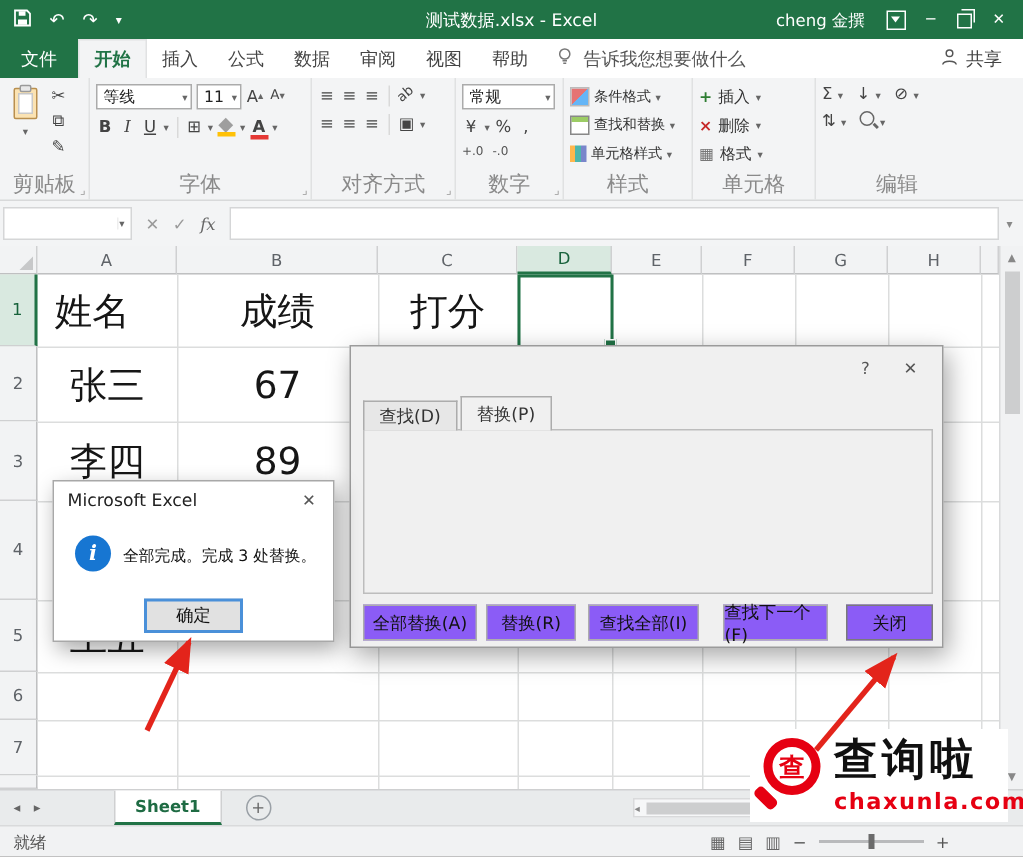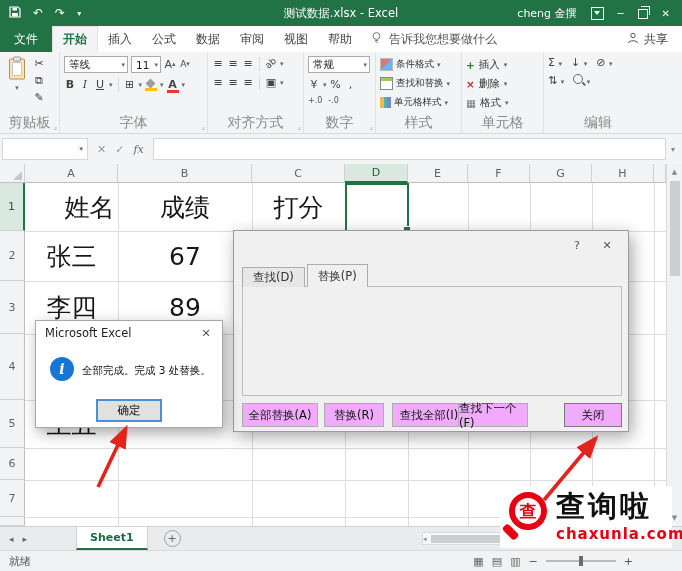--- a/index.html
+++ b/index.html
@@ -108,21 +108,21 @@
   .dlg{position:absolute;left:233px;top:230px;width:396px;height:202px;background:#f0f0f0;border:1px solid #9b9b9b;box-shadow:3px 5px 16px rgba(0,0,0,.35);box-sizing:border-box;z-index:20;}
   .dlg-title{height:28px;display:flex;align-items:center;padding-left:10px;font-size:12px;color:#111;}
   .dwin{position:absolute;top:4px;width:26px;height:20px;display:flex;align-items:center;justify-content:center;color:#555;font-size:11px;}
   .tabs{position:absolute;left:8px;top:33px;display:flex;align-items:flex-end;z-index:3;}
   .dtab{height:20px;padding:0 10px;display:flex;align-items:center;font-size:11.5px;border:1px solid #acacac;border-bottom:none;background:#e7e7e7;color:#333;margin-right:2px;box-sizing:border-box;}
   .dtab.on{height:23px;background:#f0f0f0;}
   .dpanel{position:absolute;left:8px;top:55px;width:380px;height:110px;border:1px solid #bdbdbd;background:#f0f0f0;box-sizing:border-box;z-index:1;}
   .dlab{position:absolute;font-size:11.5px;color:#111;}
   .dcombo{position:absolute;background:#fff;border:1px solid #ababab;height:21px;box-sizing:border-box;display:flex;align-items:center;font-size:11.5px;padding-left:5px;}
   .dcombo .dd{margin-left:auto;width:16px;height:100%;border-left:1px solid #e3e3e3;display:flex;align-items:center;justify-content:center;font-size:8px;color:#555;background:#f6f6f6;}
-  .dbtn{position:absolute;height:24px;background:#f0abfc;border:1px solid #adadad;font-size:11.5px;display:flex;align-items:center;justify-content:center;box-sizing:border-box;color:#111;}
+  .dbtn{position:absolute;height:24px;background:#8b5cf6;border:1px solid #adadad;font-size:11.5px;display:flex;align-items:center;justify-content:center;box-sizing:border-box;color:#111;}
 
   
   .msgbox{position:absolute;left:35px;top:320px;width:188px;height:108px;background:#fff;border:1px solid #a8a8a8;box-shadow:3px 5px 14px rgba(0,0,0,.35);box-sizing:border-box;z-index:25;}
   .mb-title{height:24px;display:flex;align-items:center;padding-left:9px;font-size:11.5px;color:#222;}
   .mb-x{position:absolute;top:3px;right:5px;color:#555;font-size:11px;width:22px;height:18px;display:flex;align-items:center;justify-content:center;}
   .mb-ico{position:absolute;left:14px;top:36px;width:24px;height:24px;border-radius:50%;background:#1776d2;color:#fff;display:flex;align-items:center;justify-content:center;font-size:14px;font-family:"DejaVu Serif","Liberation Serif",serif;font-style:italic;font-weight:bold;}
   .mb-text{position:absolute;left:46px;top:43px;font-size:10.5px;color:#111;white-space:nowrap;}
   .mb-ok{position:absolute;left:60px;top:78px;width:66px;height:23px;background:#e1e1e1;border:2px solid #4a90d9;font-size:11.5px;display:flex;align-items:center;justify-content:center;color:#111;box-sizing:border-box;}
 
   
@@ -395,21 +395,21 @@
     <div class="vl" style="left:592px"></div>
     <div class="vl" style="left:654px"></div>
     <div class="hline" style="top:67px"></div>
     <div class="hline" style="top:117px"></div>
     <div class="hline" style="top:170px"></div>
     <div class="hline" style="top:236px"></div>
     <div class="hline" style="top:284px"></div>
     <div class="hline" style="top:316px"></div>
     <div class="hline" style="top:353px"></div>
 
-    <div class="cell" style="left:43px;top:19px;width:93px;height:48px">姓名</div>
+    <div class="cell" style="left:15px;top:19px;width:93px;height:48px">姓名</div>
     <div class="cell" style="left:252px;top:19px;width:93px;height:48px">打分</div>
     <div class="cell" style="left:118px;top:19px;width:134px;height:48px">成绩</div>
     <div class="cell" style="left:25px;top:67px;width:93px;height:50px">张三</div>
     <div class="cell" style="left:118px;top:67px;width:134px;height:50px">67</div>
     <div class="cell" style="left:25px;top:117px;width:93px;height:53px">李四</div>
     <div class="cell" style="left:118px;top:117px;width:134px;height:53px">89</div>
     <div class="cell" style="left:25px;top:236px;width:93px;height:48px">王五</div>
 
     <div class="sel" style="left:345px;top:19px;width:64px;height:49px">
       <span class="fh"></span>
@@ -467,21 +467,21 @@
     </div>
     <span class="dlab" style="left:14px;top:105px">替换为(E):</span>
     <div class="dcombo" style="left:86px;top:100px;width:296px">
       <span>A</span>
       <span class="dd">▾</span>
     </div>
     <div class="dbtn" style="left:296px;top:132px;width:86px">选项(T) &gt;&gt;</div>
     <div class="dbtn" style="left:8px;top:172px;width:76px">全部替换(A)</div>
     <div class="dbtn" style="left:90px;top:172px;width:60px">替换(R)</div>
     <div class="dbtn" style="left:158px;top:172px;width:74px">查找全部(I)</div>
-    <div class="dbtn" style="left:224px;top:172px;width:70px">查找下一个(F)</div>
+    <div class="dbtn" style="left:248px;top:172px;width:70px">查找下一个(F)</div>
     <div class="dbtn" style="left:330px;top:172px;width:58px;border-color:#7a7a7a">关闭</div>
   </div>
 
   <div class="msgbox">
     <div class="mb-title">Microsoft Excel</div>
     <span class="mb-x">✕</span>
     <div class="mb-ico">i</div>
     <div class="mb-text">全部完成。完成 3 处替换。</div>
     <div class="mb-ok">确定</div>
   </div>

